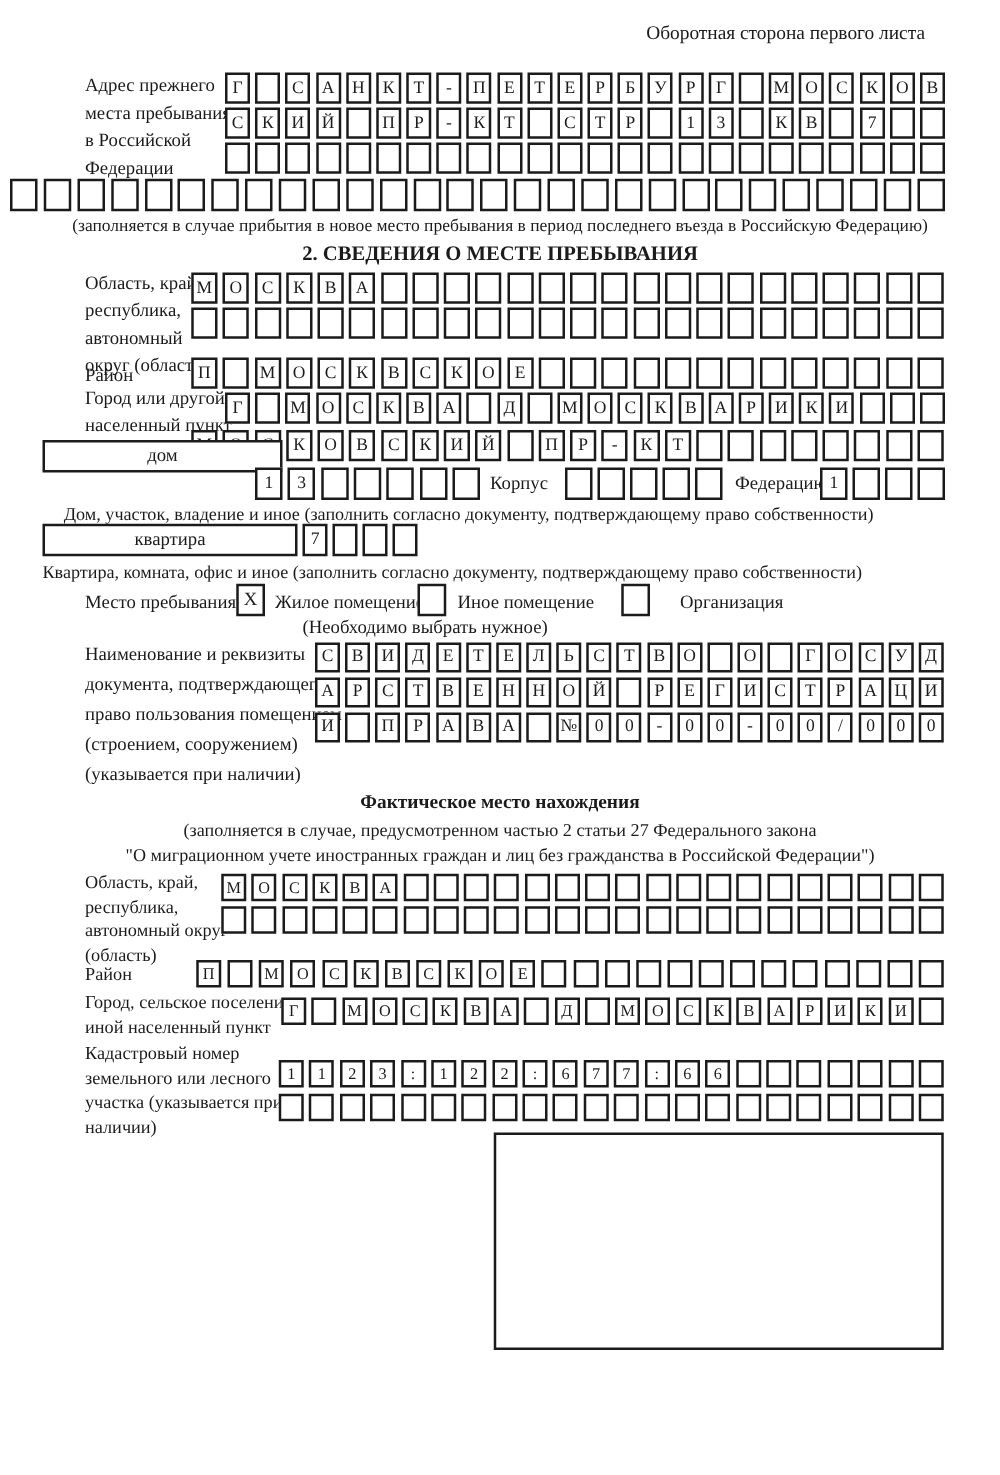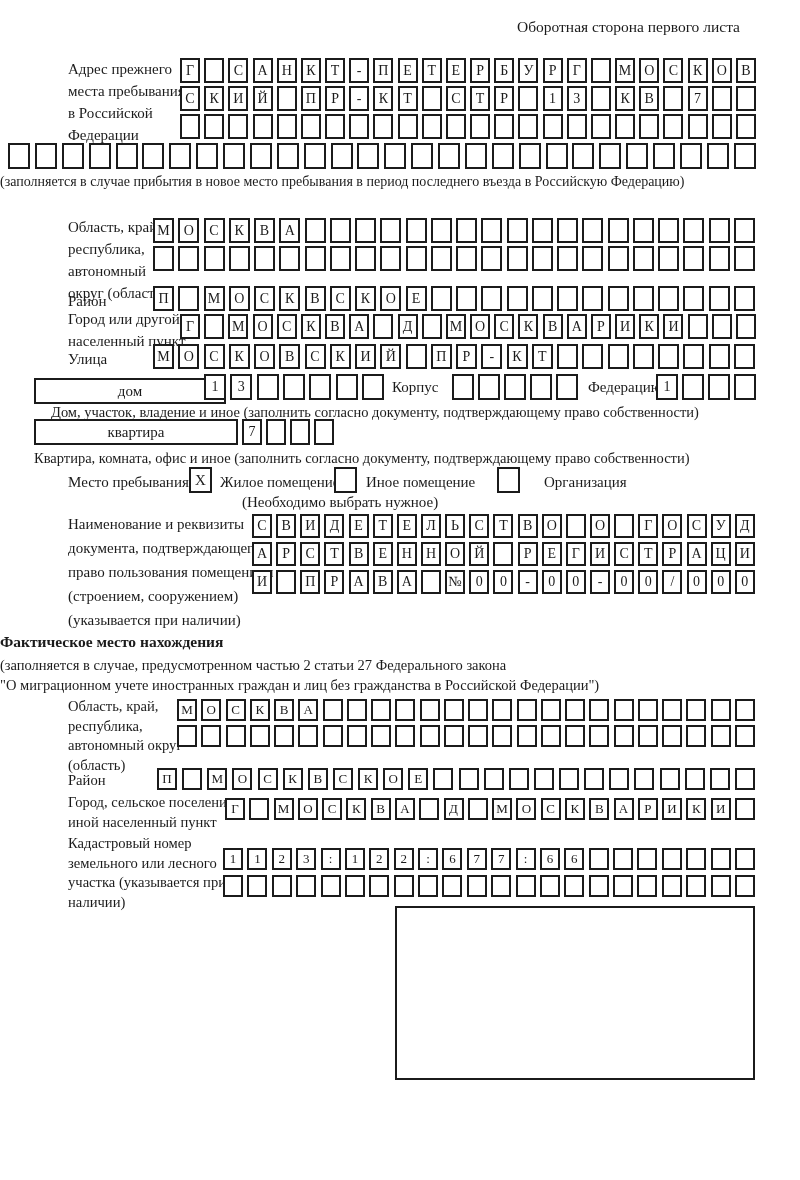--- a/index.html
+++ b/index.html
@@ -2,21 +2,21 @@
 <html><head>
 <meta charset="utf-8">
 <style>
   html,body{margin:0;padding:0;background:#fff;}
   .page{position:relative;width:800px;height:1180px;background:#fff;color:#1b1b1b;
         font-family:"Liberation Serif", serif;overflow:hidden;}
   .abs{position:absolute;}
   .lbl{font-size:15px;line-height:22px;}
   .lbl-tight{font-size:14.6px;line-height:19.5px;}
   .note{font-size:14px;}
-  .center{left:0;width:800px;}
+  .center{left:0;width:800px;text-align:center;}
   .title{font-weight:bold;font-size:16.5px;}
   .subtitle{font-weight:bold;font-size:15.5px;}
   .cellrow{position:absolute;display:flex;justify-content:space-between;}
   .cell{box-sizing:border-box;border:2px solid #1b1b1b;display:flex;align-items:center;
         justify-content:center;font-size:14px;background:#fff;flex:0 0 auto;}
   .r-prev .cell{width:20px;height:25px;}
   .r-full .cell{width:22px;height:26px;}
   .r-sec .cell{width:21px;height:25px;}
   .r-doc .cell{width:20px;height:24px;}
   .r-low .cell{width:20px;height:22px;font-size:13px;}
@@ -139,20 +139,21 @@
       <span class="cell"></span>
       <span class="cell"></span>
       <span class="cell"></span>
       <span class="cell"></span>
       <span class="cell"></span>
       <span class="cell"></span>
       <span class="cell"></span>
     </div>
   <div class="abs note center" style="top:174px;">(заполняется в случае прибытия в новое место пребывания в период последнего въезда в Российскую Федерацию)</div>
 
+  <div class="abs title center" style="top:193px;">2. СВЕДЕНИЯ О МЕСТЕ ПРЕБЫВАНИЯ</div>
 
   <div class="abs lbl" style="top:216px;left:68px;width:110px;">Область, край, республика, автономный округ (область)</div>
   <div class="cellrow r-sec" style="top:218px;left:153px;width:602px;">
       <span class="cell">М</span>
       <span class="cell">О</span>
       <span class="cell">С</span>
       <span class="cell">К</span>
       <span class="cell">В</span>
       <span class="cell">А</span>
       <span class="cell"></span>
@@ -278,21 +279,21 @@
       <span class="cell"></span>
       <span class="cell"></span>
       <span class="cell"></span>
       <span class="cell"></span>
       <span class="cell"></span>
       <span class="cell"></span>
       <span class="cell"></span>
       <span class="cell"></span>
     </div>
 
-  <div class="widebox" style="top:378px;left:34px;width:192px;height:26px;">дом</div>
+  <div class="widebox" style="top:352px;left:34px;width:192px;height:26px;">дом</div>
   <div class="cellrow r-small" style="top:374px;left:204px;width:180px;">
       <span class="cell">1</span>
       <span class="cell">3</span>
       <span class="cell"></span>
       <span class="cell"></span>
       <span class="cell"></span>
       <span class="cell"></span>
       <span class="cell"></span>
     </div>
   <div class="abs lbl" style="top:376px;left:392px;">Корпус</div>

